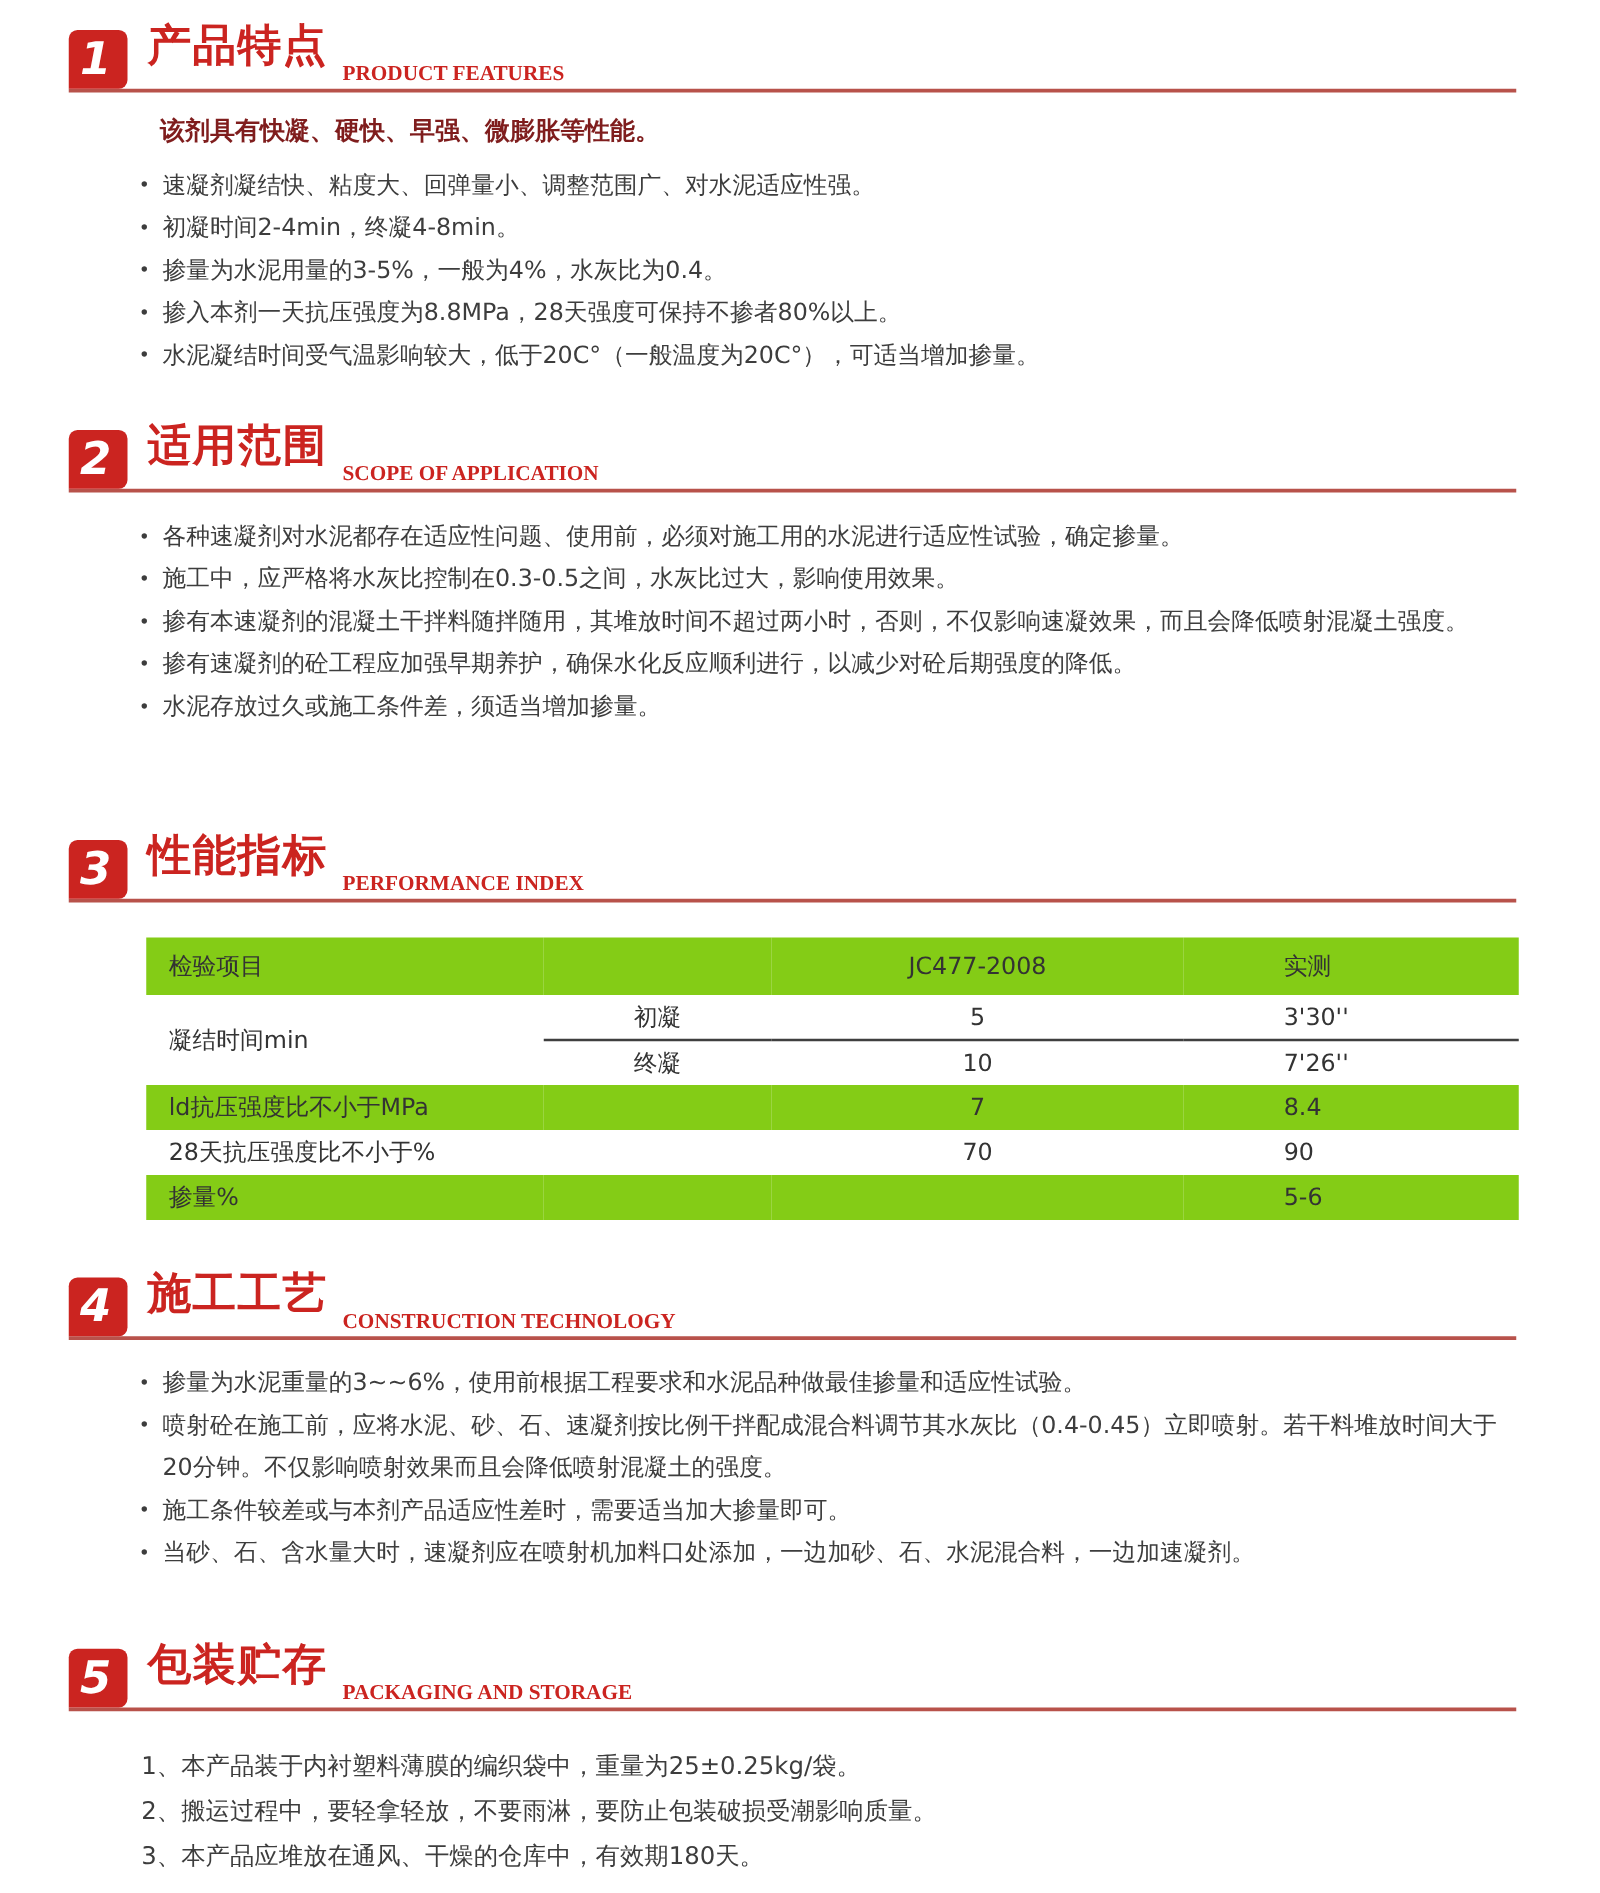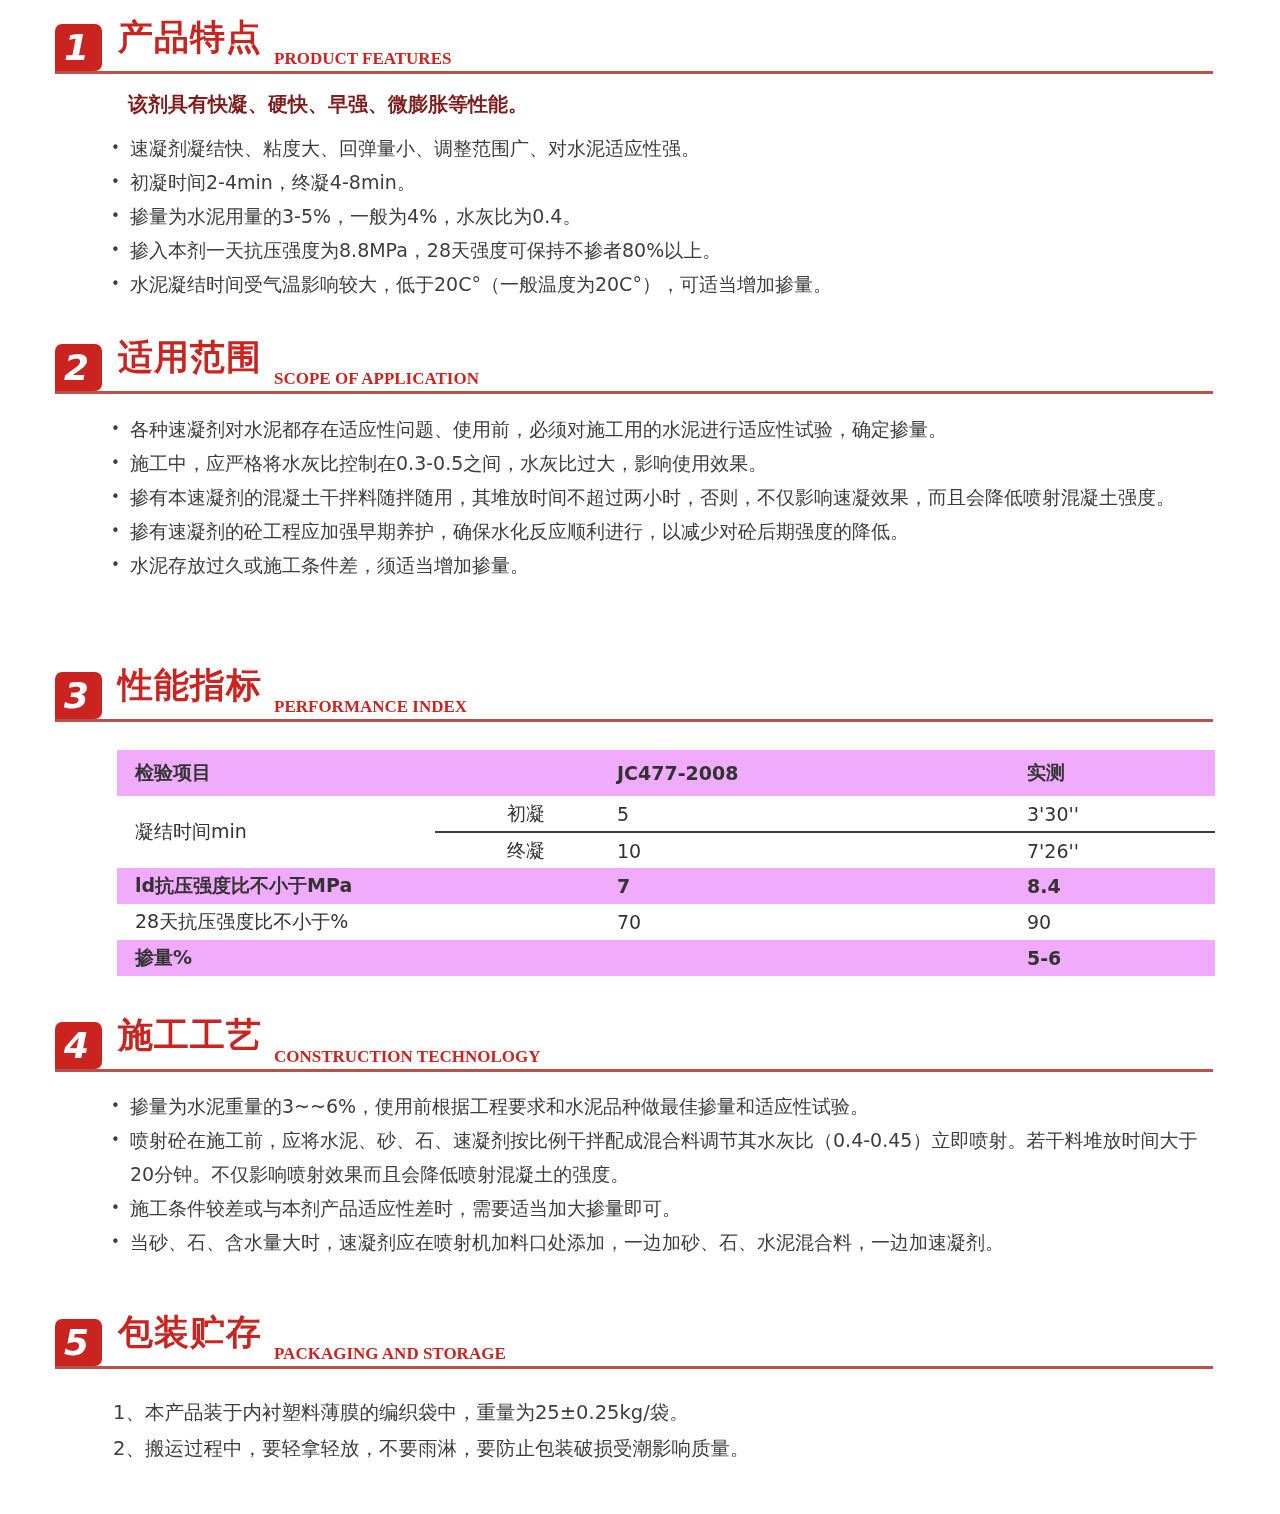--- a/index.html
+++ b/index.html
@@ -42,24 +42,24 @@
   .s2 .bullets { margin-top:18px; }
   .s4 .bullets { margin-top:17px; }
   
   table.perf {
     border-collapse:collapse; table-layout:fixed;
     width:1098px; margin:28px 0 0 62px;
     font-size:19px; color:#333333;
   }
   table.perf td { height:36px; vertical-align:middle; }
   table.perf tr.thead td { height:46px; }
-  .rowgray { background:#f0abfc;font-weight:bold; }
+  .rowgray { background:#84cc16; }
   td.c1 { text-align:left; padding-left:18px; }
   td.c2 { text-align:center; }
-  td.c3 { }
+  td.c3 { text-align:center; }
   td.c4 { text-align:left; padding-left:80px; }
   tr.sub-divider td.c2, tr.sub-divider td.c3, tr.sub-divider td.c4 {
     border-top:2px solid #3f3f3f;
   }
   
   .numbered { margin:26px 0 0 58px; }
   .numbered-item { font-size:19.5px; line-height:36px; color:#3d3d3d; }
 </style>
 </head>
 <body>
@@ -206,14 +206,15 @@
 
 <section class="sec s5" style="top:1315px">
   <div class="sec-header">
     <div class="num-box">5</div>
     <div class="title-cn">包装贮存</div>
     <div class="title-en">PACKAGING AND STORAGE</div>
   </div>
   <div class="numbered">
     <div class="numbered-item">1、本产品装于内衬塑料薄膜的编织袋中，重量为25±0.25kg/袋。</div>
     <div class="numbered-item">2、搬运过程中，要轻拿轻放，不要雨淋，要防止包装破损受潮影响质量。</div>
+    <div class="numbered-item">3、本产品应堆放在通风、干燥的仓库中，有效期180天。</div>
   </div>
 </section>
 
 </body></html>

